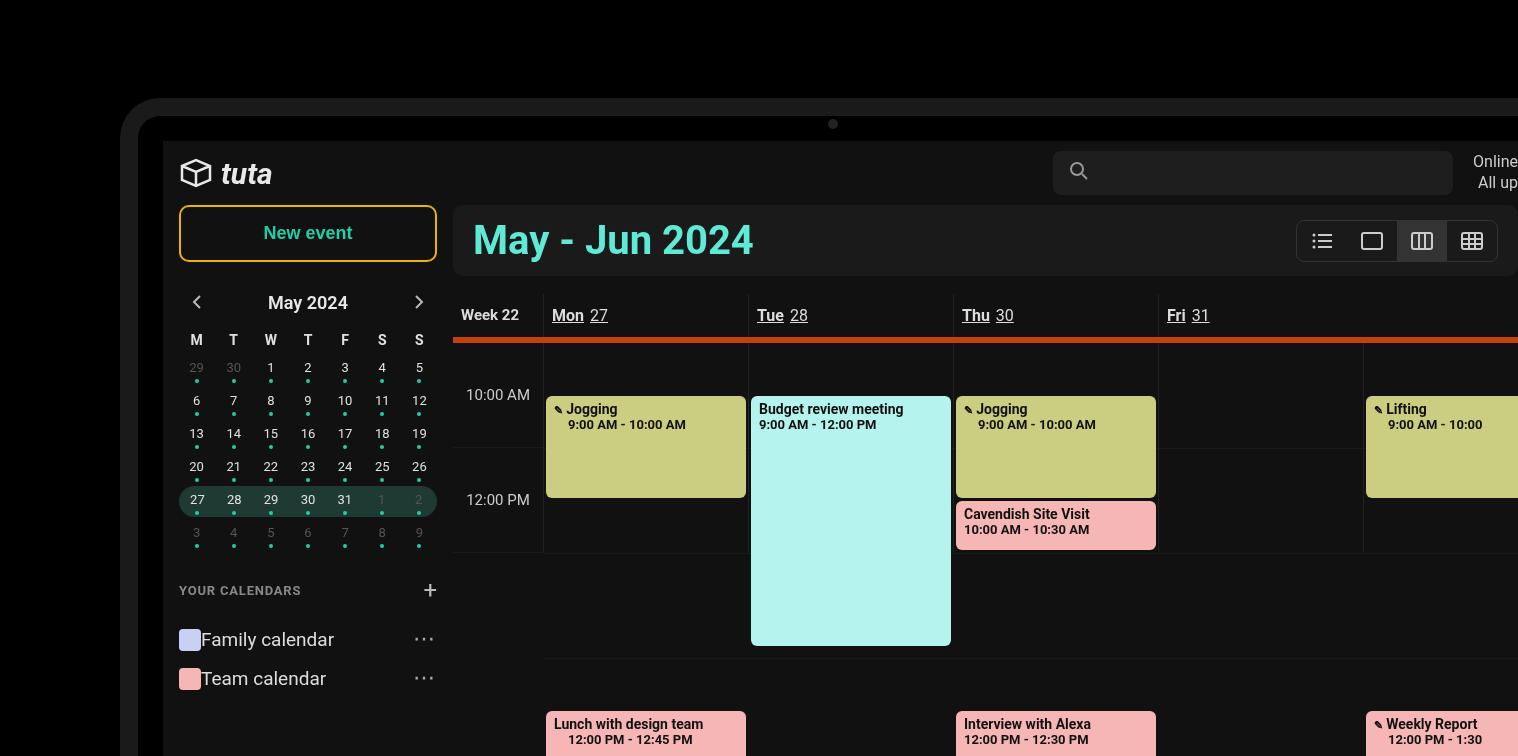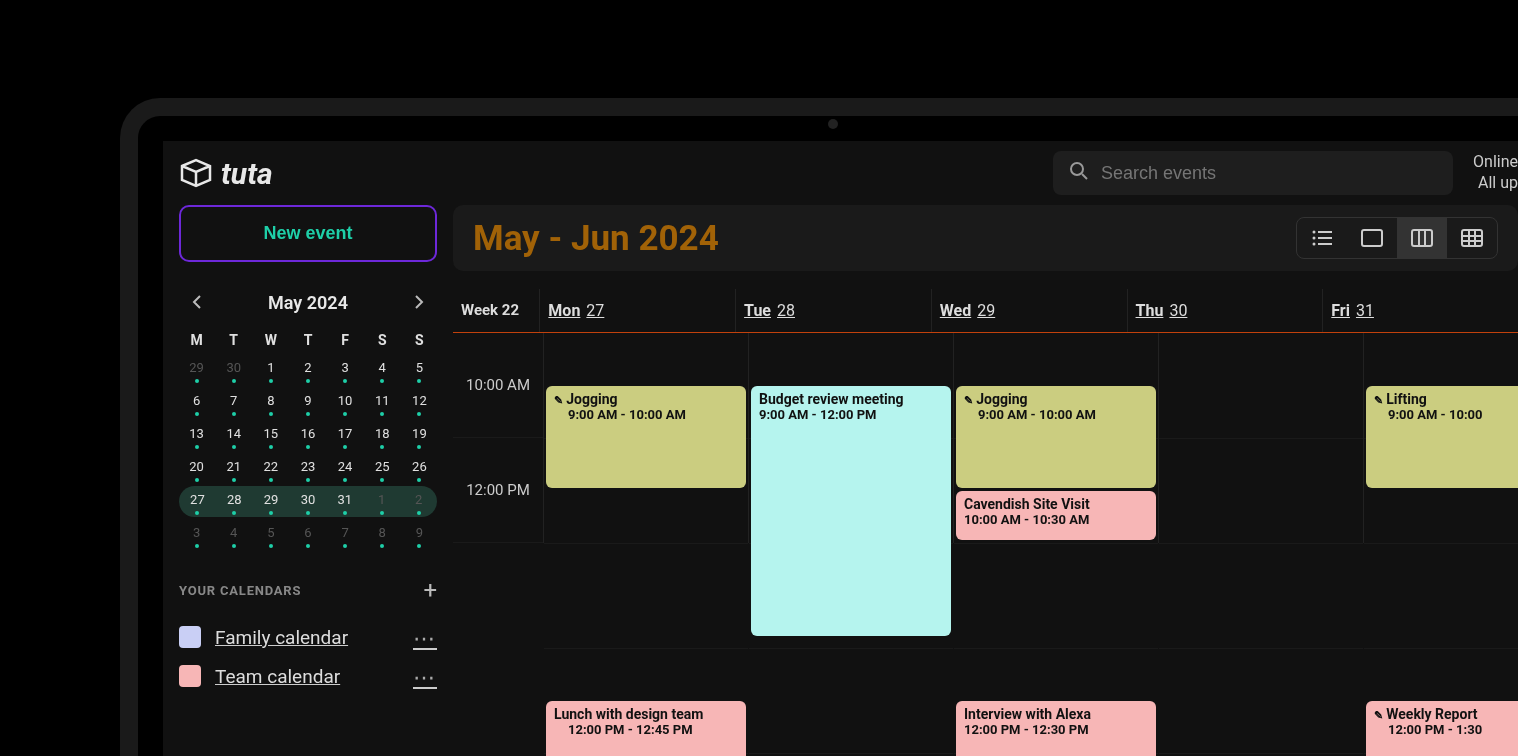--- a/index.html
+++ b/index.html
@@ -92,21 +92,21 @@
   overflow: hidden;
 }
 .sidebar {
   width: 290px;
   padding: 0 16px;
   display: flex;
   flex-direction: column;
   gap: 18px;
 }
 .new-event-btn {
-  border: 2px solid #6d28d9;
+  border: 2px solid #eab308;
   background: transparent;
   color: #1ecfa8;
   padding: 16px;
   font-size: 18px;
   font-weight: 600;
   border-radius: 10px;
   cursor: pointer;
   width: 100%;
 }
 .mini-cal {
@@ -188,23 +188,21 @@
   cursor: pointer;
 }
 .cal-list {
   display: flex;
   flex-direction: column;
   gap: 14px;
   margin-top: 4px;
 }
 .cal-item {
   display: flex;
-  align-items: flex-start;
-  gap: 14px;
-  text-decoration: underline;
+  align-items: flex-end;
 }
 .cal-swatch {
   width: 22px;
   height: 22px;
   border-radius: 4px;
 }
 .cal-label {
   font-size: 19px;
   color: #ddd;
   flex: 1;
@@ -224,23 +222,23 @@
 .content-header {
   display: flex;
   align-items: center;
   justify-content: space-between;
   background: #1a1a1a;
   border-radius: 10px;
   padding: 12px 20px;
   margin-bottom: 18px;
 }
 .month-title {
-  font-size: 35px;
-  font-weight: 700;
-  color: #a16207;
+  font-size: 40px;
+  font-weight: 700;
+  color: #5eead4;
 }
 .view-switcher {
   display: flex;
   border: 1px solid #333;
   border-radius: 8px;
   overflow: hidden;
 }
 .view-btn {
   width: 50px;
   height: 40px;
@@ -249,21 +247,21 @@
   justify-content: center;
   cursor: pointer;
   color: #ccc;
   fill: #ccc;
 }
 .view-btn.active {
   background: #333;
 }
 .day-headers {
   display: flex;
-  border-bottom: 1px solid #c2410c;
+  border-bottom: 6px solid #c2410c;
 }
 .week-cell {
   width: 90px;
   padding: 12px 8px;
   font-size: 15px;
   font-weight: 700;
   color: #ddd;
 }
 .day-header {
   width: 205px;
@@ -356,21 +354,20 @@
         </span>
         <span>tuta</span>
       </div>
       <div class="search">
         <span>
           <svg width="20" height="20" viewBox="0 0 20 20">
               <circle cx="8" cy="8" r="6" fill="none" stroke="#999" stroke-width="2"></circle>
               <line x1="13" y1="13" x2="18" y2="18" stroke="#999" stroke-width="2"></line>
             </svg>
         </span>
-        <input placeholder="Search events" style="">
       </div>
       <div class="status">
         <div>Online</div>
         <div>All up</div>
       </div>
     </div>
 
     <div class="main">
       <div class="sidebar">
         <button class="new-event-btn">New event</button>
@@ -498,21 +495,20 @@
                 </svg>
             </div>
           </div>
         </div>
 
         <div class="grid-outer">
           <div class="day-headers" id="day-headers">
             <div class="week-cell">Week 22</div>
           <div class="day-header">Mon<span class="dnum">27</span></div>
               <div class="day-header">Tue<span class="dnum">28</span></div>
-              <div class="day-header">Wed<span class="dnum">29</span></div>
               <div class="day-header">Thu<span class="dnum">30</span></div>
               <div class="day-header">Fri<span class="dnum">31</span></div>
             </div>
           <div class="grid-body">
             <div class="hour-labels" id="hour-labels">
                 <div class="hour-label">10:00 AM</div>
                 <div class="hour-label">12:00 PM</div>
               </div>
             <div class="days-row" id="days-row">
                 <div class="day-col">

